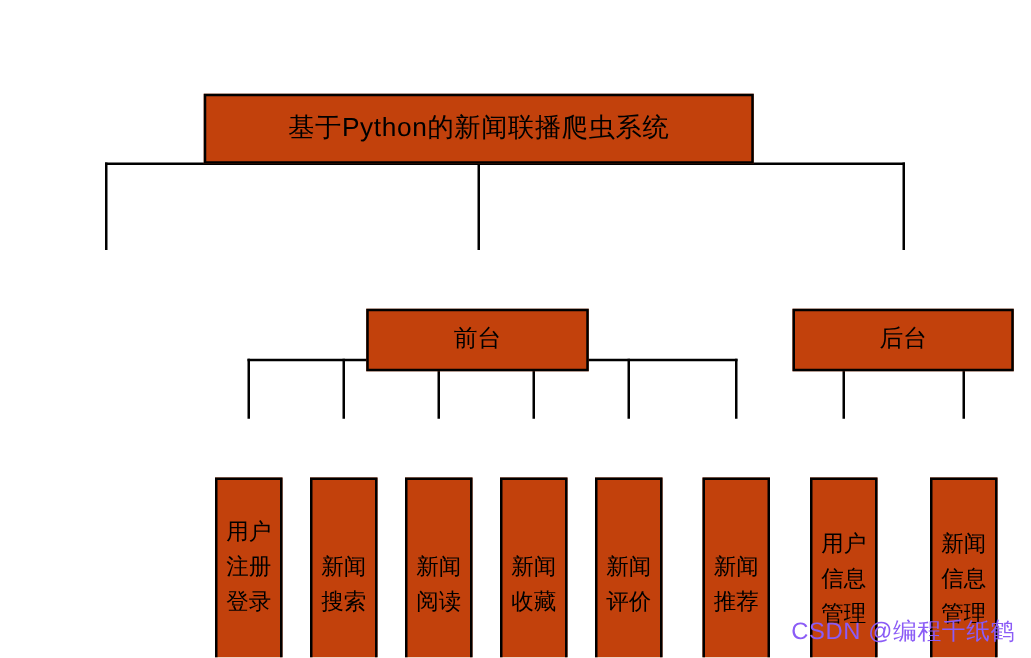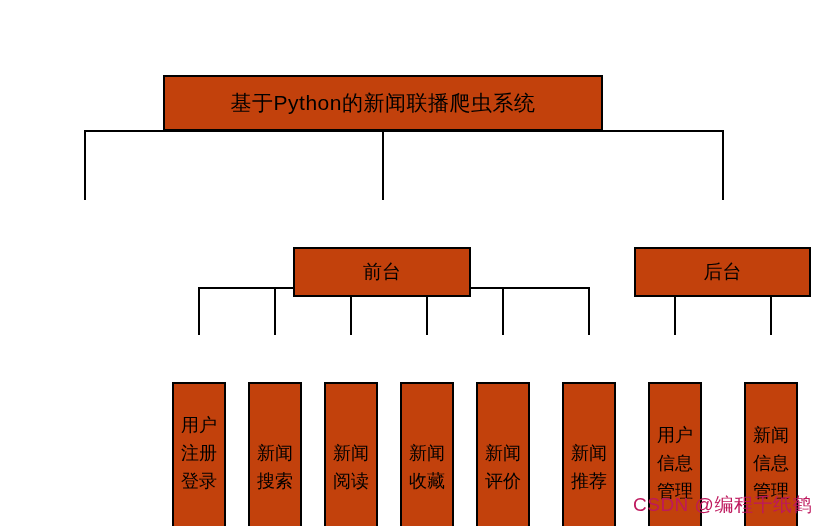--- a/index.html
+++ b/index.html
@@ -97,21 +97,21 @@
   }
   .line-v { width: 2px; }
   .line-h { height: 2px; }
 
   
   #watermark {
     position: absolute;
     left: 633px;
     top: 492px;
     font-size: 19px;
-    color: #be185d;
+    color: #8b5cf6;
     letter-spacing: 0.5px;
     z-index: 3;
     white-space: nowrap;
     font-family: "Liberation Sans", "DejaVu Sans", sans-serif;
   }
 </style>
 </head>
 <body>
 
 <div id="canvas">

